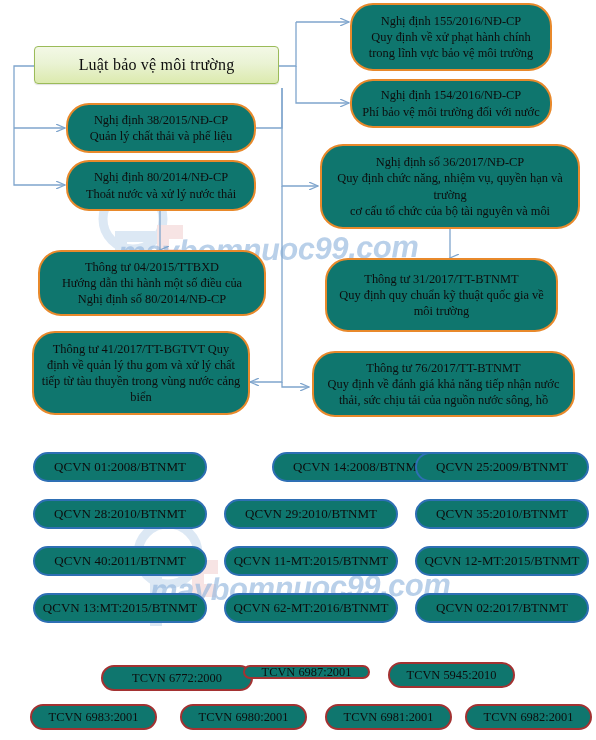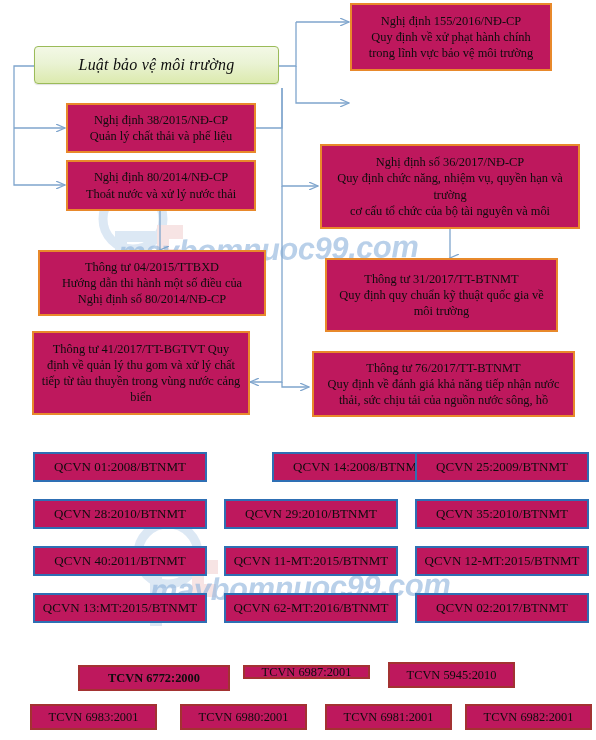--- a/index.html
+++ b/index.html
@@ -39,23 +39,24 @@
 
   
   #wires{position:absolute;left:0;top:0;width:596px;height:740px;}
 
   
   .box{
     position:absolute;
     box-sizing:border-box;
     display:flex;align-items:center;justify-content:center;
     text-align:center;
-    background:#be185d;
+    background:#0f766e;
     color:#0d0d0d;
     line-height:1.30;
+    border-radius:23px;
   }
   .box .inner{padding:0 6px;width:100%;}
 
   .title-box{
     border:1px solid #9bbb59;
     border-radius:4px;
     background:linear-gradient(to bottom,#f3f8e6 0%,#eaf3d4 45%,#dceaae 100%);
     box-shadow:0 1px 1px rgba(0,0,0,.12);
     font-size:16px;
     font-weight:normal;
@@ -113,21 +114,21 @@
 
       <path d="M160,211 V250" marker-end="url(#ahd)"></path>
 
       <path d="M450,229 V258" marker-end="url(#ahd)"></path>
 
       <path d="M282,186 V382 H250" marker-end="url(#ah)" stroke-linejoin="miter"></path>
       <path d="M282,382 V387 H309" marker-end="url(#ah)"></path>
     </g>
   </svg>
 
-  <div class="box title-box" style="left:34px;top:46px;width:245px;height:38px;font-style:italic;">
+  <div class="box title-box" style="left:34px;top:46px;width:245px;height:38px;">
     <div class="inner"><span>Luật bảo vệ môi trường</span></div>
   </div>
 
   <div class="box orange" style="left:66px;top:103px;width:190px;height:50px;">
     <div class="inner">
       <span class="ln">Nghị định 38/2015/NĐ-CP</span>
       <span class="ln">Quản lý chất thải và phế liệu</span>
     </div>
   </div>
 
@@ -139,20 +140,26 @@
   </div>
 
   <div class="box orange" style="left:350px;top:3px;width:202px;height:68px;">
     <div class="inner">
       <span class="ln">Nghị định 155/2016/NĐ-CP</span>
       <span class="ln">Quy định về xử phạt hành chính</span>
       <span class="ln">trong lĩnh vực bảo vệ môi trường</span>
     </div>
   </div>
 
+  <div class="box orange" style="left:350px;top:79px;width:202px;height:49px;">
+    <div class="inner">
+      <span class="ln">Nghị định 154/2016/NĐ-CP</span>
+      <span class="ln">Phí bảo vệ môi trường đối với nước</span>
+    </div>
+  </div>
 
   <div class="box orange" style="left:320px;top:144px;width:260px;height:85px;">
     <div class="inner">
       <span class="ln">Nghị định số 36/2017/NĐ-CP</span>
       <span class="ln">Quy định chức năng, nhiệm vụ, quyền hạn và</span>
       <span class="ln">trường</span>
       <span class="ln">cơ cấu tổ chức của bộ tài nguyên và môi</span>
     </div>
   </div>
 
@@ -222,21 +229,21 @@
   <div class="box blue" style="left:33px;top:593px;width:174px;height:30px;">
     <div class="inner"><span>QCVN 13:MT:2015/BTNMT</span></div>
     </div>
   <div class="box blue" style="left:224px;top:593px;width:174px;height:30px;">
     <div class="inner"><span>QCVN 62-MT:2016/BTNMT</span></div>
     </div>
   <div class="box blue" style="left:415px;top:593px;width:174px;height:30px;">
     <div class="inner"><span>QCVN 02:2017/BTNMT</span></div>
     </div>
 
-  <div class="box red" style="left:78px;top:665px;width:152px;height:26px;font-weight:bold;">
+  <div class="box red" style="left:101px;top:665px;width:152px;height:26px;">
     <div class="inner"><span>TCVN 6772:2000</span></div>
     </div>
   <div class="box red" style="left:243px;top:665px;width:127px;height:14px;">
     <div class="inner"><span>TCVN 6987:2001</span></div>
     </div>
   <div class="box red" style="left:388px;top:662px;width:127px;height:26px;">
     <div class="inner"><span>TCVN 5945:2010</span></div>
     </div>
 
   <div class="box red" style="left:30px;top:704px;width:127px;height:26px;">

